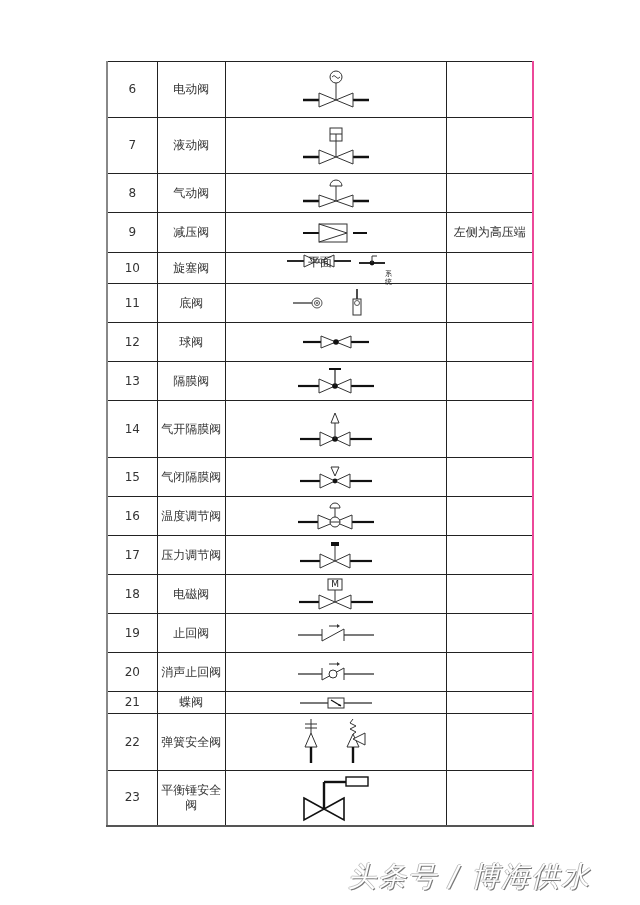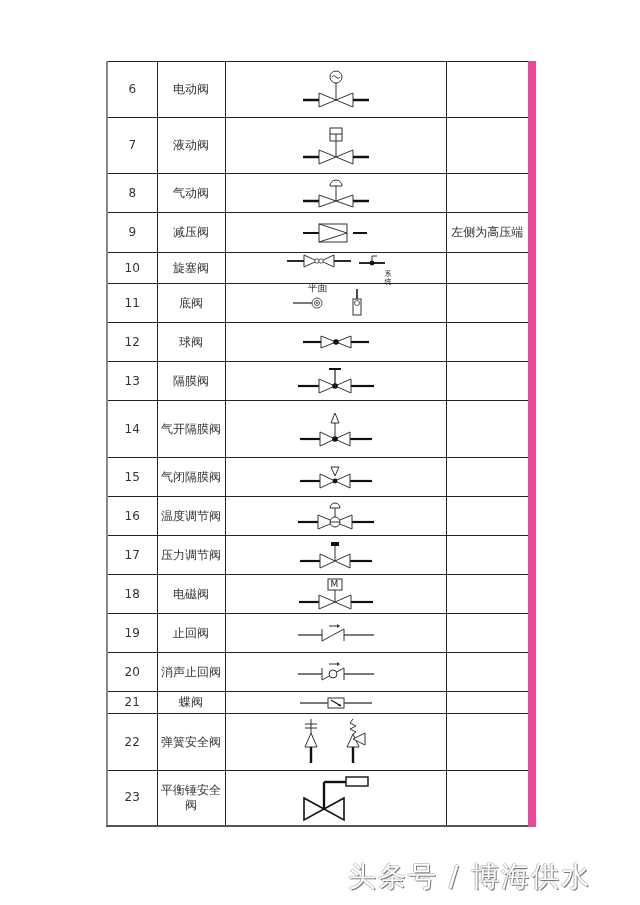--- a/index.html
+++ b/index.html
@@ -3,33 +3,33 @@
 <meta charset="utf-8">
 <style>
   html, body { margin: 0; padding: 0; background: #ffffff; }
   body { width: 640px; height: 905px; position: relative; overflow: hidden;
          font-family: "DejaVu Sans", "Liberation Sans", sans-serif; color: #333; }
   .tbl { position: absolute; left: 106px; top: 61px; width: 428px;
          border-collapse: collapse; table-layout: fixed; }
   .tbl td { border: 1px solid #222; padding: 0; text-align: center; vertical-align: middle;
             font-size: 12px; line-height: 15px; color: #333; }
   .tbl tr td:first-child { border-left: 2px solid #888; }
-  .tbl tr td:last-child { border-right: 8px solid #ec4899; }
+  .tbl tr td:last-child { border-right: 2px solid #ec4899; }
   .tbl tr:last-child td { border-bottom: 2px solid #555; }
   .c1 { width: 50px; }
   .c2 { width: 68px; }
   .c3 { width: 221px; }
   .c4 { width: 86px; }
   .num { font-size: 13px; color: #444; }
   .name { padding: 0 0 !important; }
   .note { font-size: 12px; }
   svg { display: block; margin: 0 auto; }
   .watermark { position: absolute; left: 348px; top: 858px; font-size: 28px; letter-spacing: 2px;
                color: #fff; text-shadow: 1px 1px 0 #777, -1px 0 0 #bbb, 0 -1px 0 #ccc;
-               font-family: "DejaVu Sans", sans-serif; }
+               font-family: "DejaVu Sans", sans-serif; font-style: italic; }
 </style>
 </head>
 <body>
 
 <table class="tbl">
   <colgroup>
       <col class="c1">
       <col class="c2">
       <col class="c3">
       <col class="c4">
@@ -108,21 +108,21 @@
         <div style="display:flex;justify-content:center;align-items:flex-start;gap:6px;">
           <div style="position:relative;width:66px;height:30px;">
             <svg width="66" height="20" viewBox="0 0 66 20" style="position:absolute;left:0;top:0;">
               <line x1="1" y1="8" x2="18" y2="8" stroke="#111" stroke-width="1.8"></line>
               <line x1="48" y1="8" x2="65" y2="8" stroke="#111" stroke-width="1.8"></line>
               <polygon points="18,2 31,8 18,14" fill="#fff" stroke="#333" stroke-width="1"></polygon>
               <polygon points="48,2 35,8 48,14" fill="#fff" stroke="#333" stroke-width="1"></polygon>
               <circle cx="31" cy="8" r="2.2" fill="#fff" stroke="#333" stroke-width="0.8"></circle>
               <circle cx="35" cy="8" r="2.2" fill="#fff" stroke="#333" stroke-width="0.8"></circle>
             </svg>
-            <span style="position:absolute;left:22px;top:31px;font-size:10px;line-height:8px;color:#222;">平面</span>
+            <span style="position:absolute;left:22px;top:5px;font-size:12px;line-height:8px;color:#222;">平面</span>
           </div>
           <div style="position:relative;width:28px;height:30px;">
             <svg width="28" height="20" viewBox="0 0 28 20" style="position:absolute;left:0;top:0;">
               <line x1="1" y1="10" x2="27" y2="10" stroke="#111" stroke-width="1.8"></line>
               <circle cx="14" cy="10" r="2.4" fill="#111"></circle>
               <line x1="14" y1="10" x2="14" y2="3" stroke="#333" stroke-width="1"></line>
               <line x1="14" y1="3" x2="19" y2="3" stroke="#333" stroke-width="1"></line>
             </svg>
             <span style="position:absolute;left:6px;top:17px;font-size:7px;line-height:8px;color:#222;margin-left:21px;">系统</span>
           </div>

